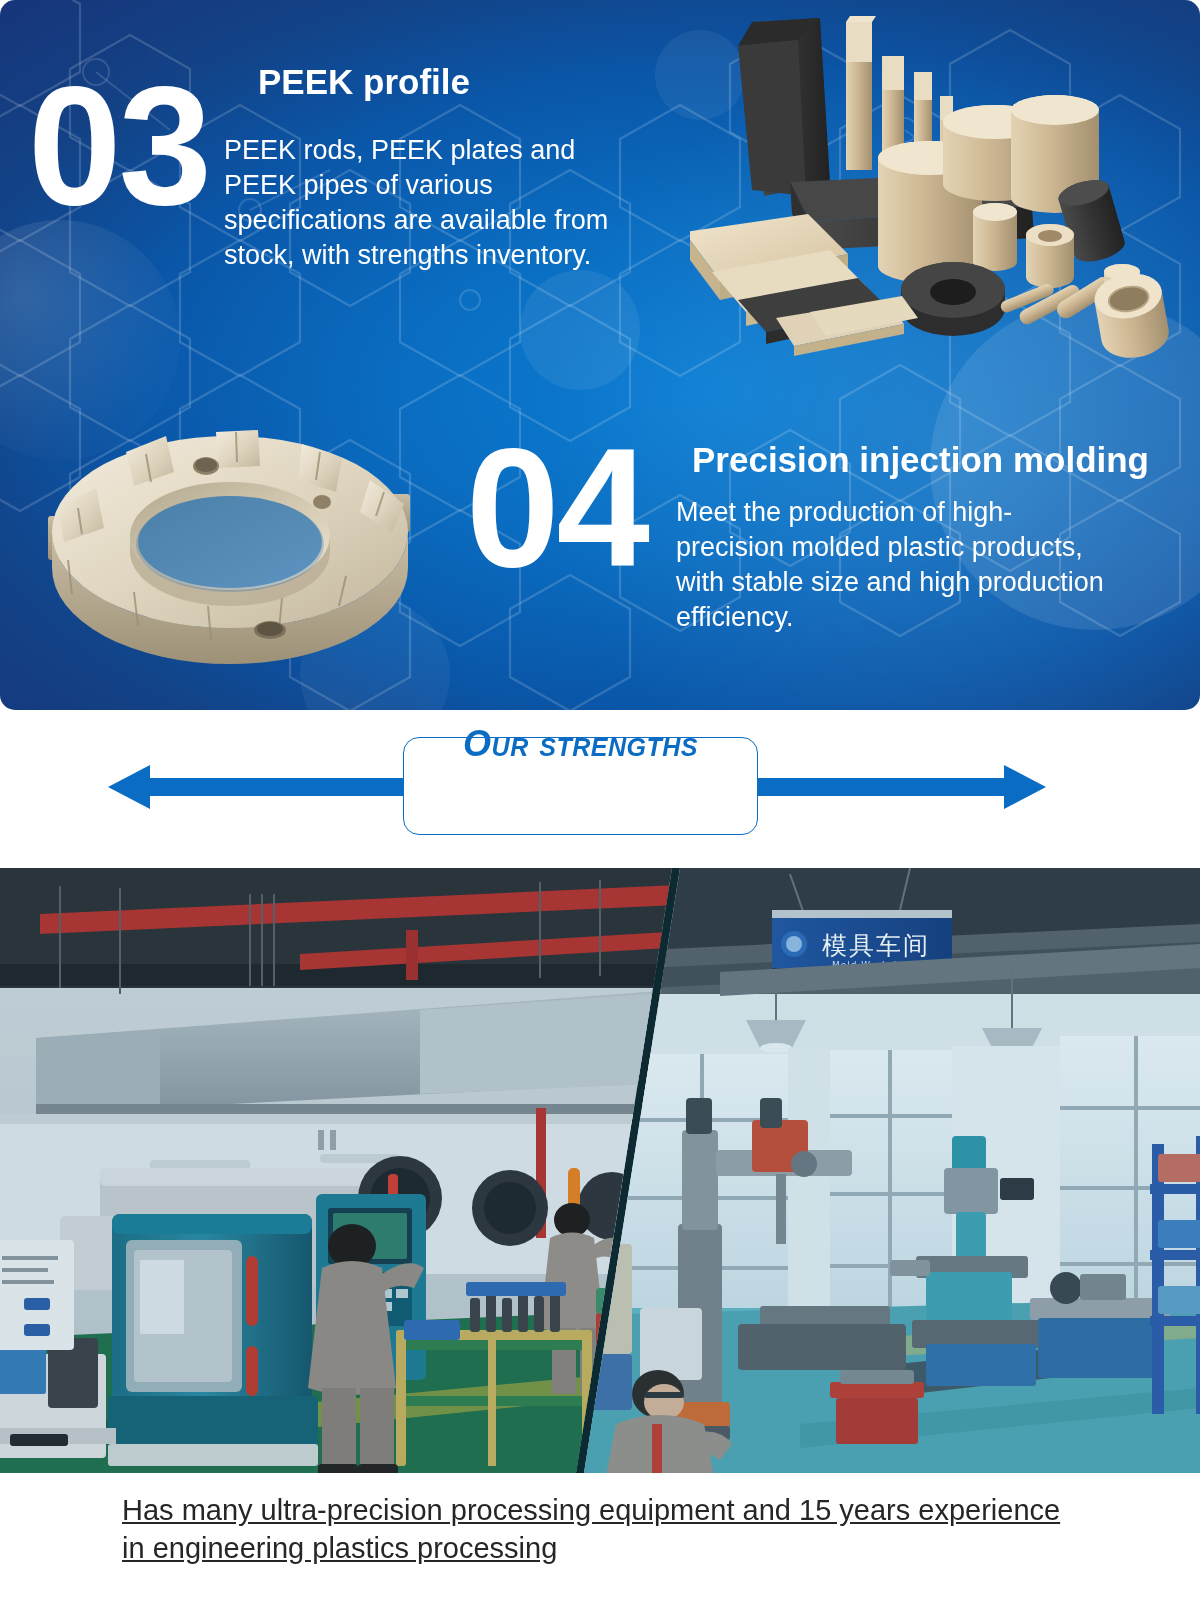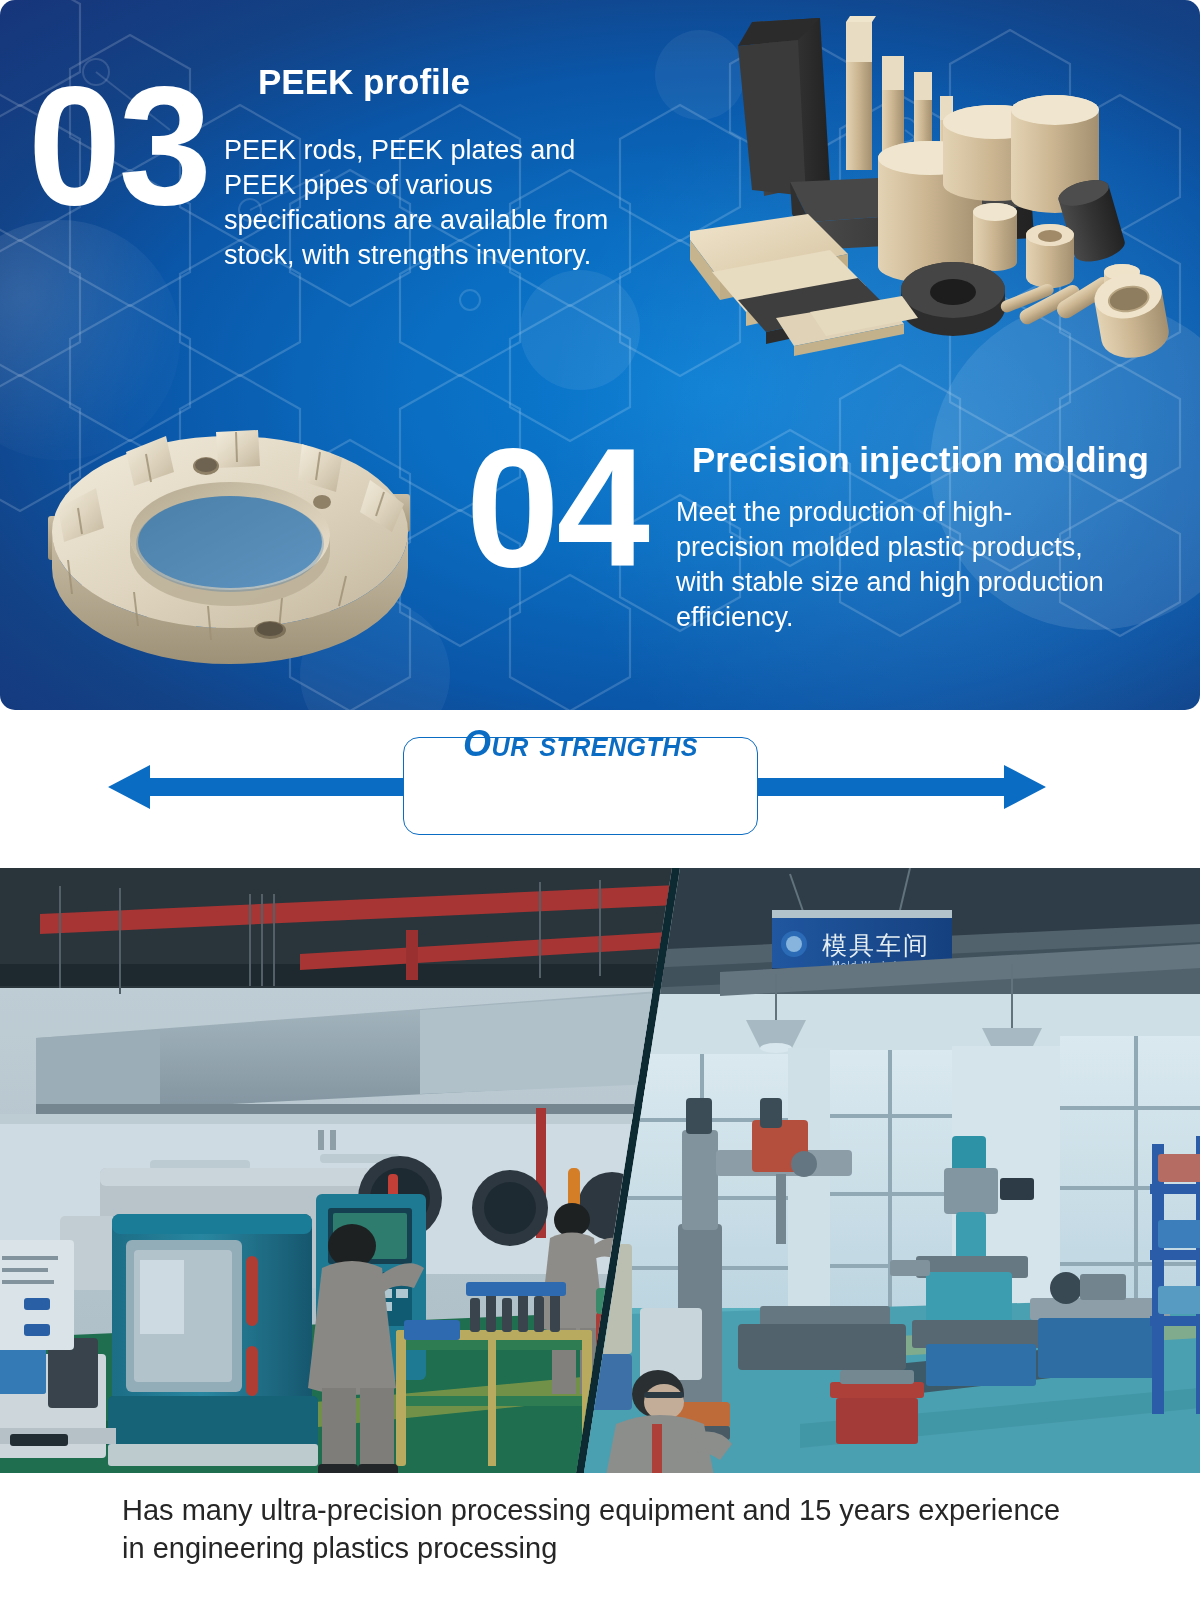--- a/index.html
+++ b/index.html
@@ -90,20 +90,21 @@
   .photoR { left:560px; width:640px; clip-path:polygon(120px 0, 640px 0, 640px 605px, 24px 605px); }
 
   
   .caption {
     position:absolute; left:0; top:1478px; width:1200px; height:134px;
     background:#fff;
     padding:14px 118px 0 122px;
     color:#262626;
     font-size:29px;
     line-height:1.30;
+    text-decoration:underline;
   }
 </style>
 </head>
 <body>
 
 <div class="hero">
 
   <svg class="hexlayer" viewBox="0 0 1200 710" preserveAspectRatio="none">
     <defs>
       <g id="hx">

